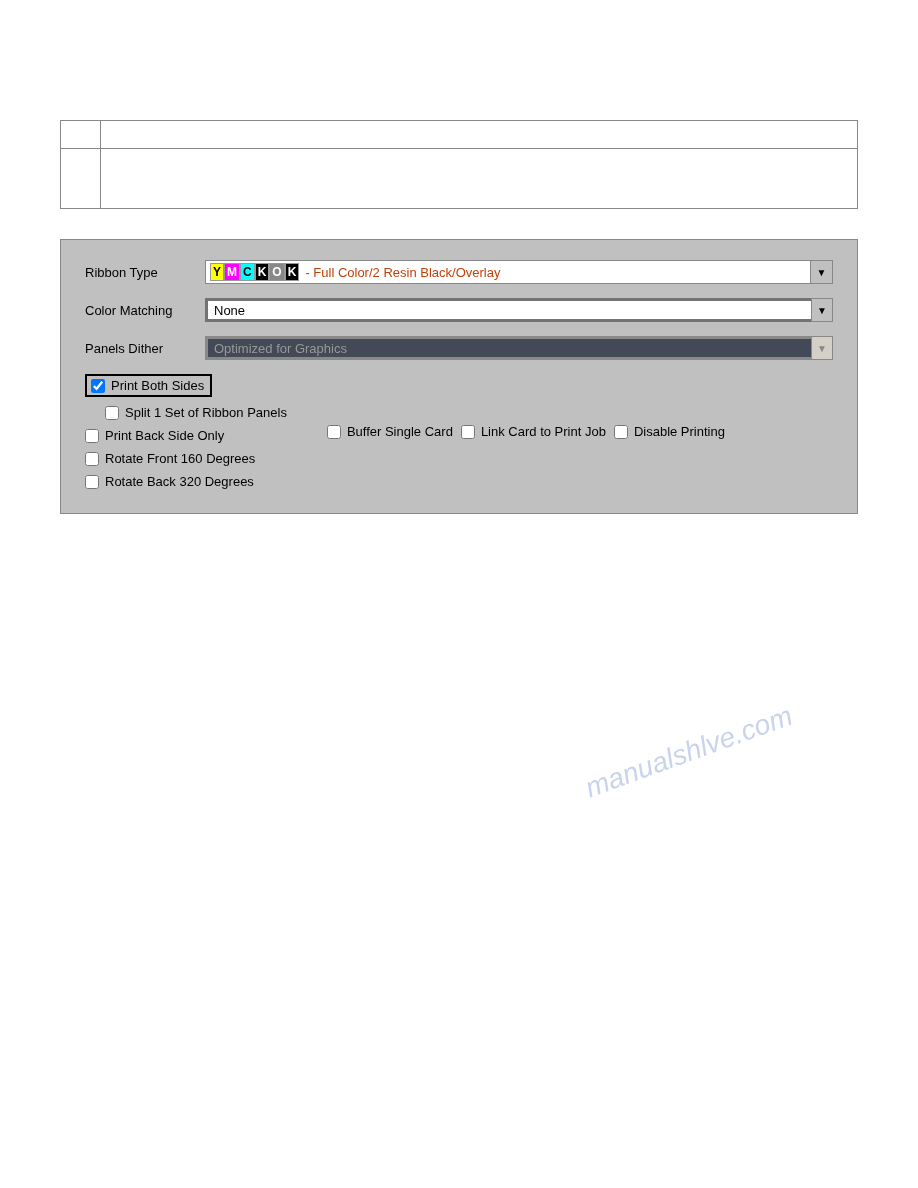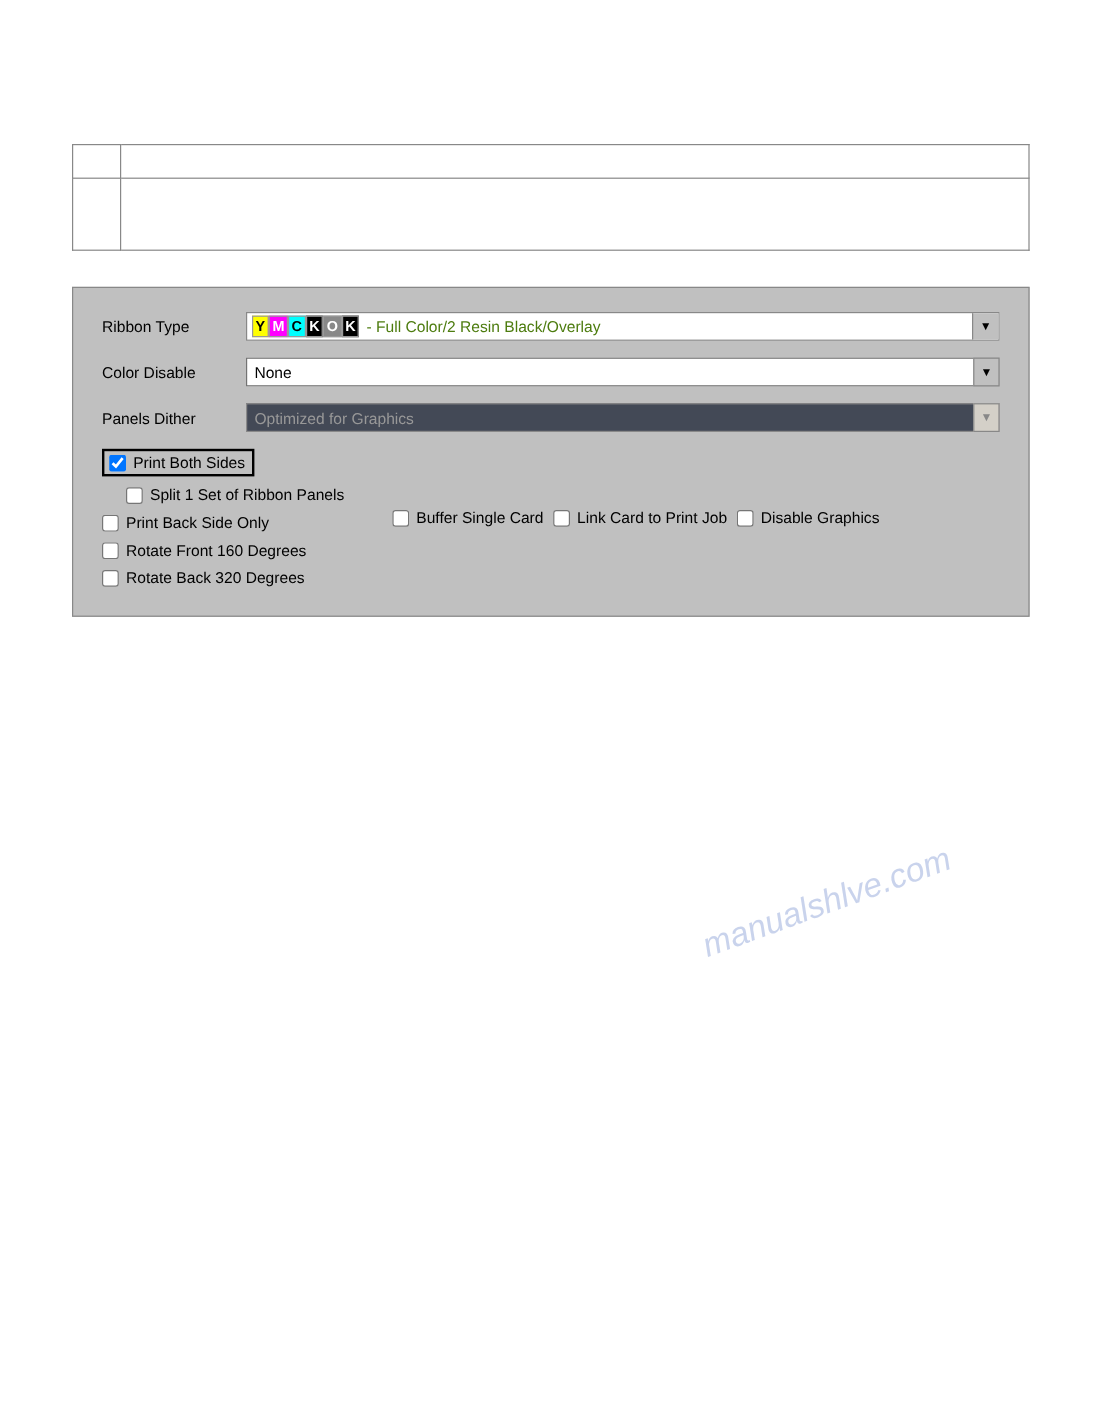--- a/index.html
+++ b/index.html
@@ -76,21 +76,21 @@
       position: relative;
       display: flex;
       align-items: center;
     }
 
     .select-wrapper select {
       width: 100%;
       height: 24px;
       font-size: 13px;
       background: #ffffff;
-      border: 1px solid #737373;
+      border: 3px solid #737373;
       appearance: none;
       -webkit-appearance: none;
       padding: 0 24px 0 6px;
     }
 
     .select-wrapper select:disabled {
       background: #0f172a;
       color: #888;
     }
 
@@ -171,21 +171,21 @@
       background: #000000;
       color: #fff;
       font-weight: bold;
       font-size: 12px;
       padding: 1px 2px;
       border: 1px solid #999;
     }
 
     .ribbon-text {
       font-size: 13px;
-      color: #4d7c0f;
+      color: #c2410c;
       flex: 1;
     }
 
     .ribbon-dropdown-arrow {
       position: absolute;
       right: 0;
       top: 0;
       width: 22px;
       height: 100%;
       background: #c0c0c0;
@@ -286,21 +286,21 @@
           <span class="ribbon-k1">K</span>
           <span class="ribbon-o">O</span>
           <span class="ribbon-k2">K</span>
         </div>
         <span class="ribbon-text"> - Full Color/2 Resin Black/Overlay</span>
         <div class="ribbon-dropdown-arrow">▼</div>
       </div>
     </div>
 
     <div class="field-row">
-      <div class="field-label">Color Disable</div>
+      <div class="field-label">Color Matching</div>
       <div class="select-wrapper">
         <select>
           <option>None</option>
           <option>Automatic</option>
           <option>Manual</option>
         </select>
         <div class="select-arrow">▼</div>
       </div>
     </div>
 
@@ -354,21 +354,21 @@
           <label for="cb-bsc">Buffer Single Card</label>
         </div>
 
         <div class="checkbox-item">
           <input type="checkbox" id="cb-lcpj" style="">
           <label for="cb-lcpj">Link Card to Print Job</label>
         </div>
 
         <div class="checkbox-item">
           <input type="checkbox" id="cb-dp" style="">
-          <label for="cb-dp">Disable Graphics</label>
+          <label for="cb-dp">Disable Printing</label>
         </div>
 
       </div>
     </div>
 
   </div>
 
   <div class="watermark">manualshlve.com</div>
 
 </div>

